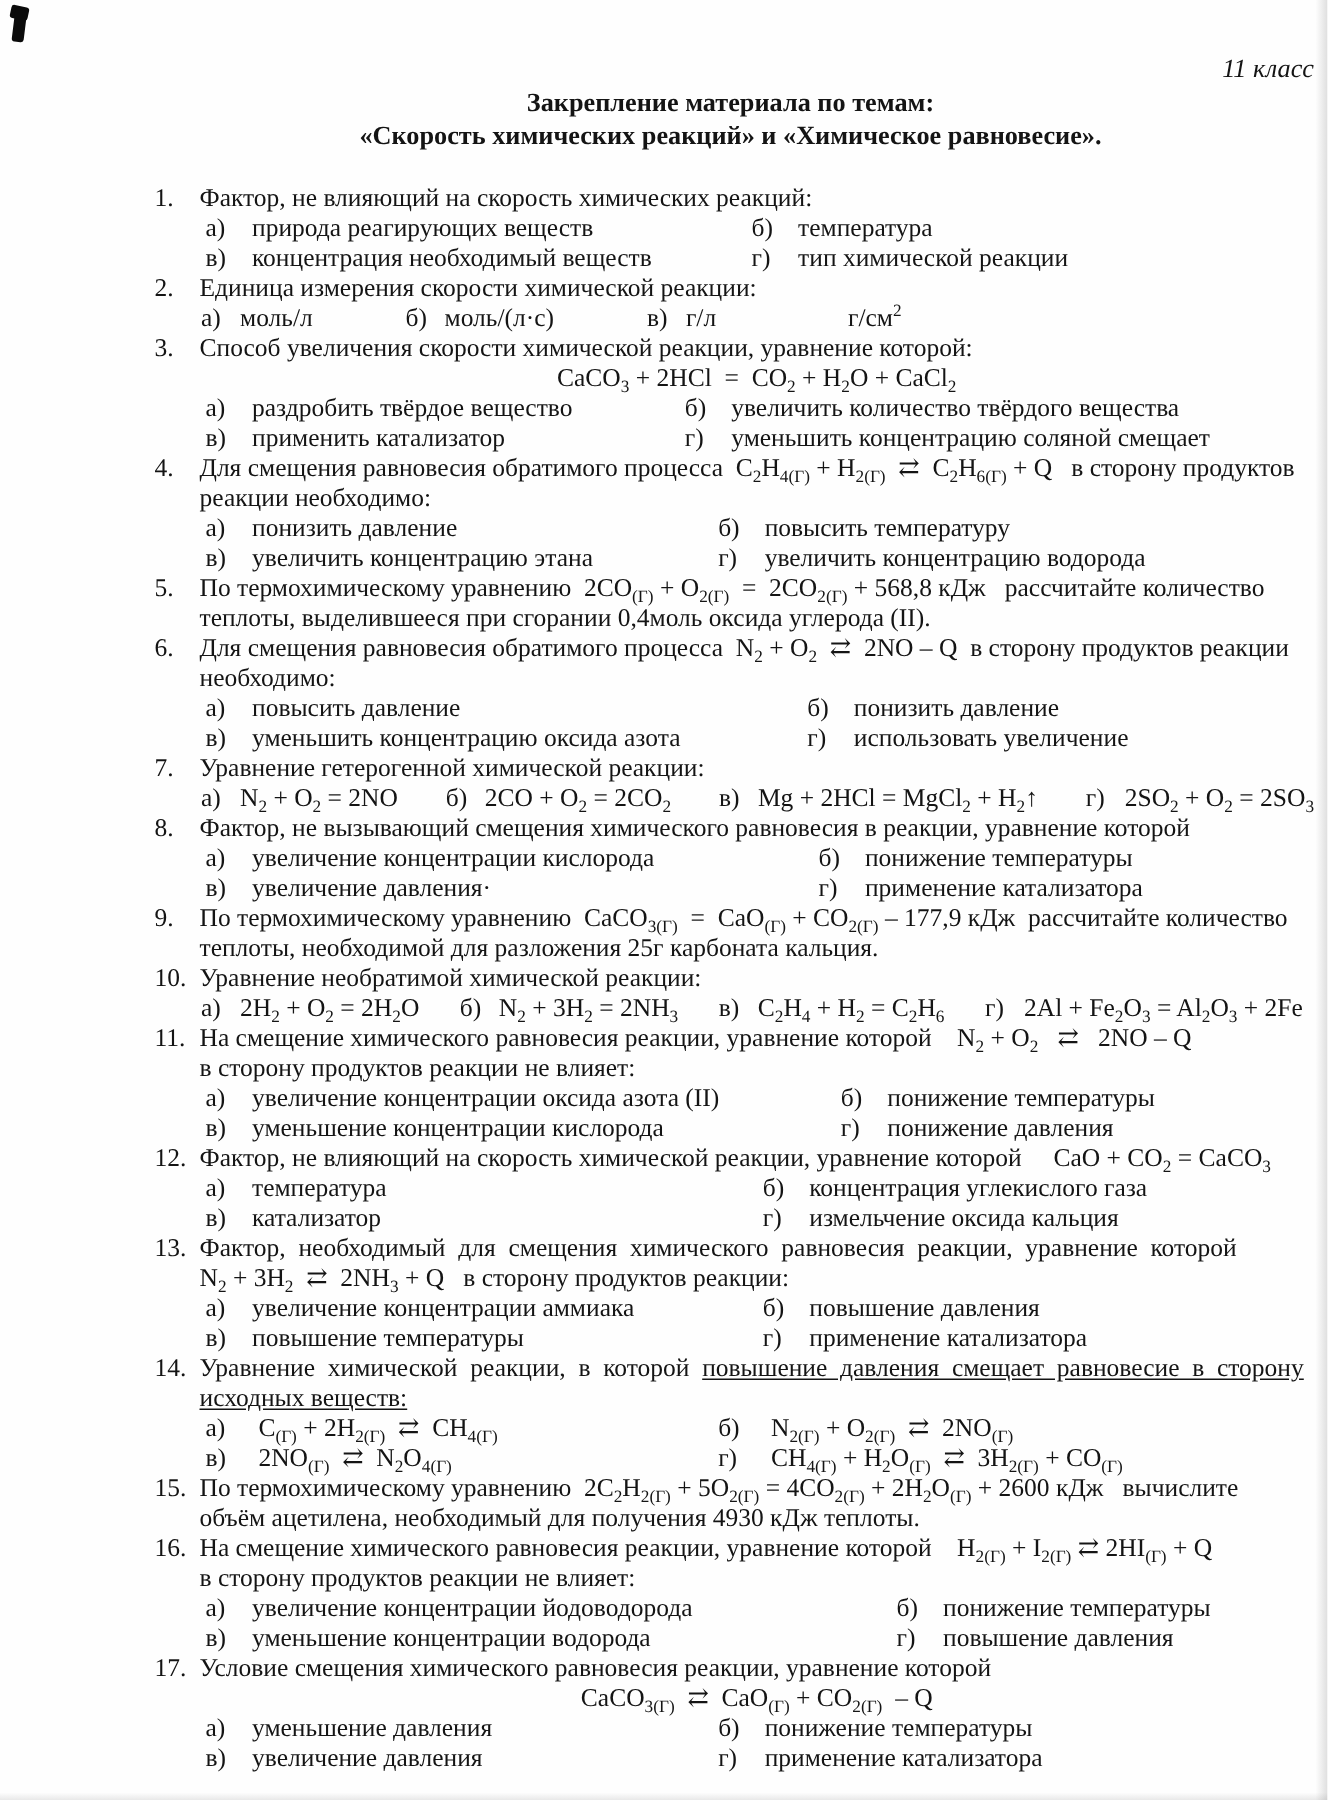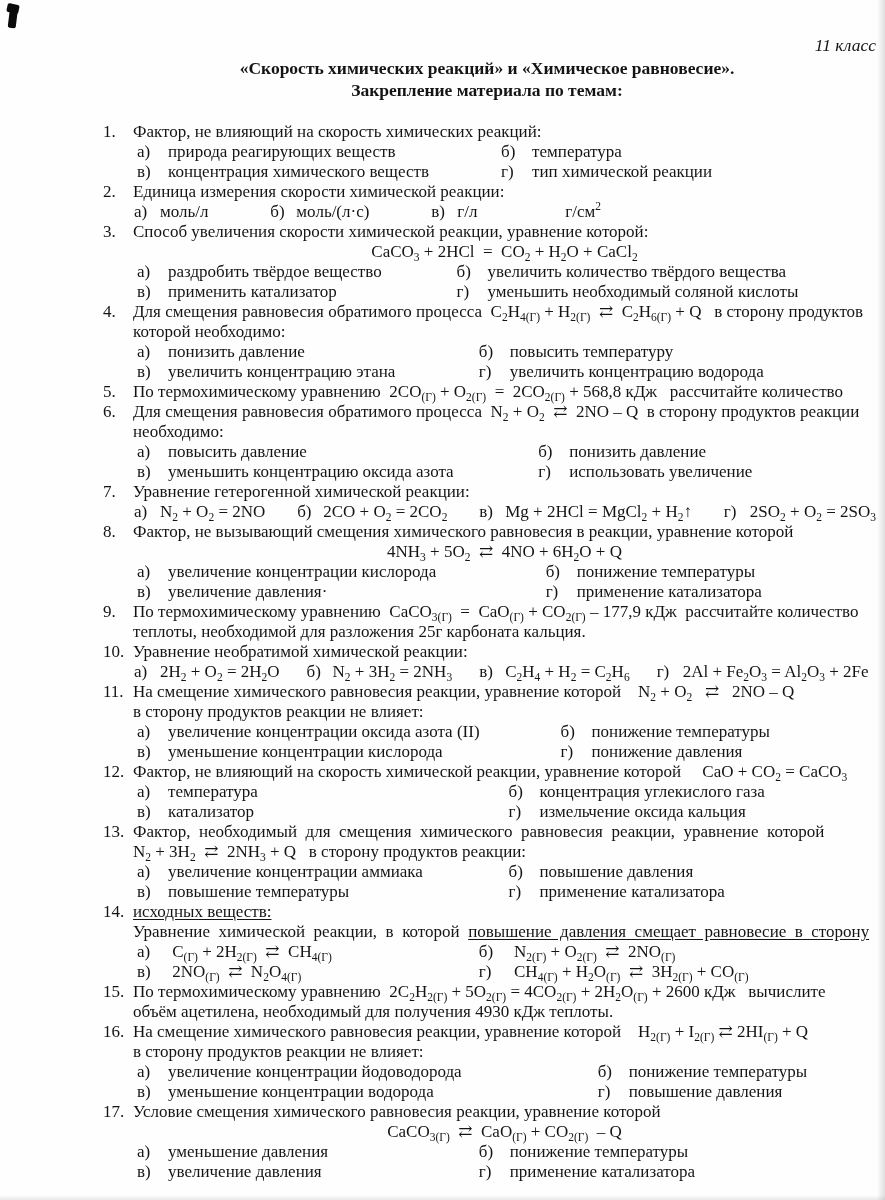--- a/index.html
+++ b/index.html
@@ -39,66 +39,67 @@
   u{text-underline-offset:2px;}
 </style>
 </head>
 <body>
 
 <div class="page">
   <div class="ink ink-b"></div>
   <div class="ink ink-a"></div>
   <div class="class-label">11 класс</div>
   <div class="title">
+    <div>Закрепление материала по темам:</div>
     <div>«Скорость химических реакций» и «Химическое равновесие».</div>
-    <div>Закрепление материала по темам:</div>
   </div>
   <div class="questions">
       <div class="q">
         <div class="qnum">1.</div>
         <div class="qbody">
           <div class="qline">Фактор, не влияющий на скорость химических реакций:</div>
           <div class="opt-row"><div class="opt oc1"><span class="ol">а)</span><span class="ot">природа реагирующих веществ</span></div><div class="opt oc2" style="left: 49%;"><span class="ol">б)</span><span class="ot">температура</span></div></div>
-          <div class="opt-row"><div class="opt oc1"><span class="ol">в)</span><span class="ot">концентрация химического веществ</span></div><div class="opt oc2" style="left: 49%;"><span class="ol">г)</span><span class="ot">тип химической реакции</span></div></div>
+          <div class="opt-row"><div class="opt oc1"><span class="ol">в)</span><span class="ot">концентрация необходимый веществ</span></div><div class="opt oc2" style="left: 49%;"><span class="ol">г)</span><span class="ot">тип химической реакции</span></div></div>
         </div>
       </div>
       <div class="q">
         <div class="qnum">2.</div>
         <div class="qbody">
           <div class="qline">Единица измерения скорости химической реакции:</div>
           <div class="opts-inline" style="width: 63%;">
             <span class="opt"><span class="ol">а)</span><span class="ot">моль/л</span></span>
             <span class="opt"><span class="ol">б)</span><span class="ot">моль/(л·с)</span></span>
             <span class="opt"><span class="ol">в)</span><span class="ot">г/л</span></span>
             <span class="opt"><span class="ol"></span><span class="ot">г/см<sup>2</sup></span></span>
           </div>
         </div>
       </div>
       <div class="q">
         <div class="qnum">3.</div>
         <div class="qbody">
           <div class="qline">Способ увеличения скорости химической реакции, уравнение которой:</div>
           <div class="qeq">CaCO<sub>3</sub> + 2HCl  =  CO<sub>2</sub> + H<sub>2</sub>O + CaCl<sub>2</sub></div>
           <div class="opt-row"><div class="opt oc1"><span class="ol">а)</span><span class="ot">раздробить твёрдое вещество</span></div><div class="opt oc2" style="left: 43%;"><span class="ol">б)</span><span class="ot">увеличить количество твёрдого вещества</span></div></div>
-          <div class="opt-row"><div class="opt oc1"><span class="ol">в)</span><span class="ot">применить катализатор</span></div><div class="opt oc2" style="left: 43%;"><span class="ol">г)</span><span class="ot">уменьшить необходимый соляной кислоты</span></div></div>
+          <div class="opt-row"><div class="opt oc1"><span class="ol">в)</span><span class="ot">применить катализатор</span></div><div class="opt oc2" style="left: 43%;"><span class="ol">г)</span><span class="ot">уменьшить концентрацию соляной смещает</span></div></div>
         </div>
       </div>
       <div class="q">
         <div class="qnum">4.</div>
         <div class="qbody">
           <div class="qline">Для смещения равновесия обратимого процесса  C<sub>2</sub>H<sub>4(Г)</sub> + H<sub>2(Г)</sub>  ⇄  C<sub>2</sub>H<sub>6(Г)</sub> + Q   в сторону продуктов</div>
-          <div class="qline">которой необходимо:</div>
+          <div class="qline">реакции необходимо:</div>
           <div class="opt-row"><div class="opt oc1"><span class="ol">а)</span><span class="ot">понизить давление</span></div><div class="opt oc2" style="left: 46%;"><span class="ol">б)</span><span class="ot">повысить температуру</span></div></div>
           <div class="opt-row"><div class="opt oc1"><span class="ol">в)</span><span class="ot">увеличить концентрацию этана</span></div><div class="opt oc2" style="left: 46%;"><span class="ol">г)</span><span class="ot">увеличить концентрацию водорода</span></div></div>
         </div>
       </div>
       <div class="q">
         <div class="qnum">5.</div>
         <div class="qbody">
           <div class="qline">По термохимическому уравнению  2CO<sub>(Г)</sub> + O<sub>2(Г)</sub>  =  2CO<sub>2(Г)</sub> + 568,8 кДж   рассчитайте количество</div>
+          <div class="qline">теплоты, выделившееся при сгорании 0,4моль оксида углерода (II).</div>
         </div>
       </div>
       <div class="q">
         <div class="qnum">6.</div>
         <div class="qbody">
           <div class="qline">Для смещения равновесия обратимого процесса  N<sub>2</sub> + O<sub>2</sub>  ⇄  2NO – Q  в сторону продуктов реакции</div>
           <div class="qline">необходимо:</div>
           <div class="opt-row"><div class="opt oc1"><span class="ol">а)</span><span class="ot">повысить давление</span></div><div class="opt oc2" style="left: 54%;"><span class="ol">б)</span><span class="ot">понизить давление</span></div></div>
           <div class="opt-row"><div class="opt oc1"><span class="ol">в)</span><span class="ot">уменьшить концентрацию оксида азота</span></div><div class="opt oc2" style="left: 54%;"><span class="ol">г)</span><span class="ot">использовать увеличение</span></div></div>
         </div>
@@ -112,21 +113,20 @@
             <span class="opt"><span class="ol">б)</span><span class="ot">2CO + O<sub>2</sub> = 2CO<sub>2</sub></span></span>
             <span class="opt"><span class="ol">в)</span><span class="ot">Mg + 2HCl = MgCl<sub>2</sub> + H<sub>2</sub>↑</span></span>
             <span class="opt"><span class="ol">г)</span><span class="ot">2SO<sub>2</sub> + O<sub>2</sub> = 2SO<sub>3</sub></span></span>
           </div>
         </div>
       </div>
       <div class="q">
         <div class="qnum">8.</div>
         <div class="qbody">
           <div class="qline">Фактор, не вызывающий смещения химического равновесия в реакции, уравнение которой</div>
-          <div class="qeq">4NH<sub>3</sub> + 5O<sub>2</sub>  ⇄  4NO + 6H<sub>2</sub>O + Q</div>
           <div class="opt-row"><div class="opt oc1"><span class="ol">а)</span><span class="ot">увеличение концентрации кислорода</span></div><div class="opt oc2" style="left: 55%;"><span class="ol">б)</span><span class="ot">понижение температуры</span></div></div>
           <div class="opt-row"><div class="opt oc1"><span class="ol">в)</span><span class="ot">увеличение давления·</span></div><div class="opt oc2" style="left: 55%;"><span class="ol">г)</span><span class="ot">применение катализатора</span></div></div>
         </div>
       </div>
       <div class="q">
         <div class="qnum">9.</div>
         <div class="qbody">
           <div class="qline">По термохимическому уравнению  CaCO<sub>3(Г)</sub>  =  CaO<sub>(Г)</sub> + CO<sub>2(Г)</sub> – 177,9 кДж  рассчитайте количество</div>
           <div class="qline">теплоты, необходимой для разложения 25г карбоната кальция.</div>
         </div>
@@ -165,22 +165,22 @@
         <div class="qbody">
           <div class="qline">Фактор,  необходимый  для  смещения  химического  равновесия  реакции,  уравнение  которой</div>
           <div class="qline">N<sub>2</sub> + 3H<sub>2</sub>  ⇄  2NH<sub>3</sub> + Q   в сторону продуктов реакции:</div>
           <div class="opt-row"><div class="opt oc1"><span class="ol">а)</span><span class="ot">увеличение концентрации аммиака</span></div><div class="opt oc2" style="left: 50%;"><span class="ol">б)</span><span class="ot">повышение давления</span></div></div>
           <div class="opt-row"><div class="opt oc1"><span class="ol">в)</span><span class="ot">повышение температуры</span></div><div class="opt oc2" style="left: 50%;"><span class="ol">г)</span><span class="ot">применение катализатора</span></div></div>
         </div>
       </div>
       <div class="q">
         <div class="qnum">14.</div>
         <div class="qbody">
+          <div class="qline">Уравнение  химической  реакции,  в  которой  <u>повышение  давления  смещает  равновесие  в  сторону</u></div>
           <div class="qline"><u>исходных веществ:</u></div>
-          <div class="qline">Уравнение  химической  реакции,  в  которой  <u>повышение  давления  смещает  равновесие  в  сторону</u></div>
           <div class="opt-row"><div class="opt oc1"><span class="ol">а)</span><span class="ot"> C<sub>(Г)</sub> + 2H<sub>2(Г)</sub>  ⇄  CH<sub>4(Г)</sub></span></div><div class="opt oc2" style="left: 46%;"><span class="ol">б)</span><span class="ot"> N<sub>2(Г)</sub> + O<sub>2(Г)</sub>  ⇄  2NO<sub>(Г)</sub></span></div></div>
           <div class="opt-row"><div class="opt oc1"><span class="ol">в)</span><span class="ot"> 2NO<sub>(Г)</sub>  ⇄  N<sub>2</sub>O<sub>4(Г)</sub></span></div><div class="opt oc2" style="left: 46%;"><span class="ol">г)</span><span class="ot"> CH<sub>4(Г)</sub> + H<sub>2</sub>O<sub>(Г)</sub>  ⇄  3H<sub>2(Г)</sub> + CO<sub>(Г)</sub></span></div></div>
         </div>
       </div>
       <div class="q">
         <div class="qnum">15.</div>
         <div class="qbody">
           <div class="qline">По термохимическому уравнению  2C<sub>2</sub>H<sub>2(Г)</sub> + 5O<sub>2(Г)</sub> = 4CO<sub>2(Г)</sub> + 2H<sub>2</sub>O<sub>(Г)</sub> + 2600 кДж   вычислите</div>
           <div class="qline">объём ацетилена, необходимый для получения 4930 кДж теплоты.</div>
         </div>

